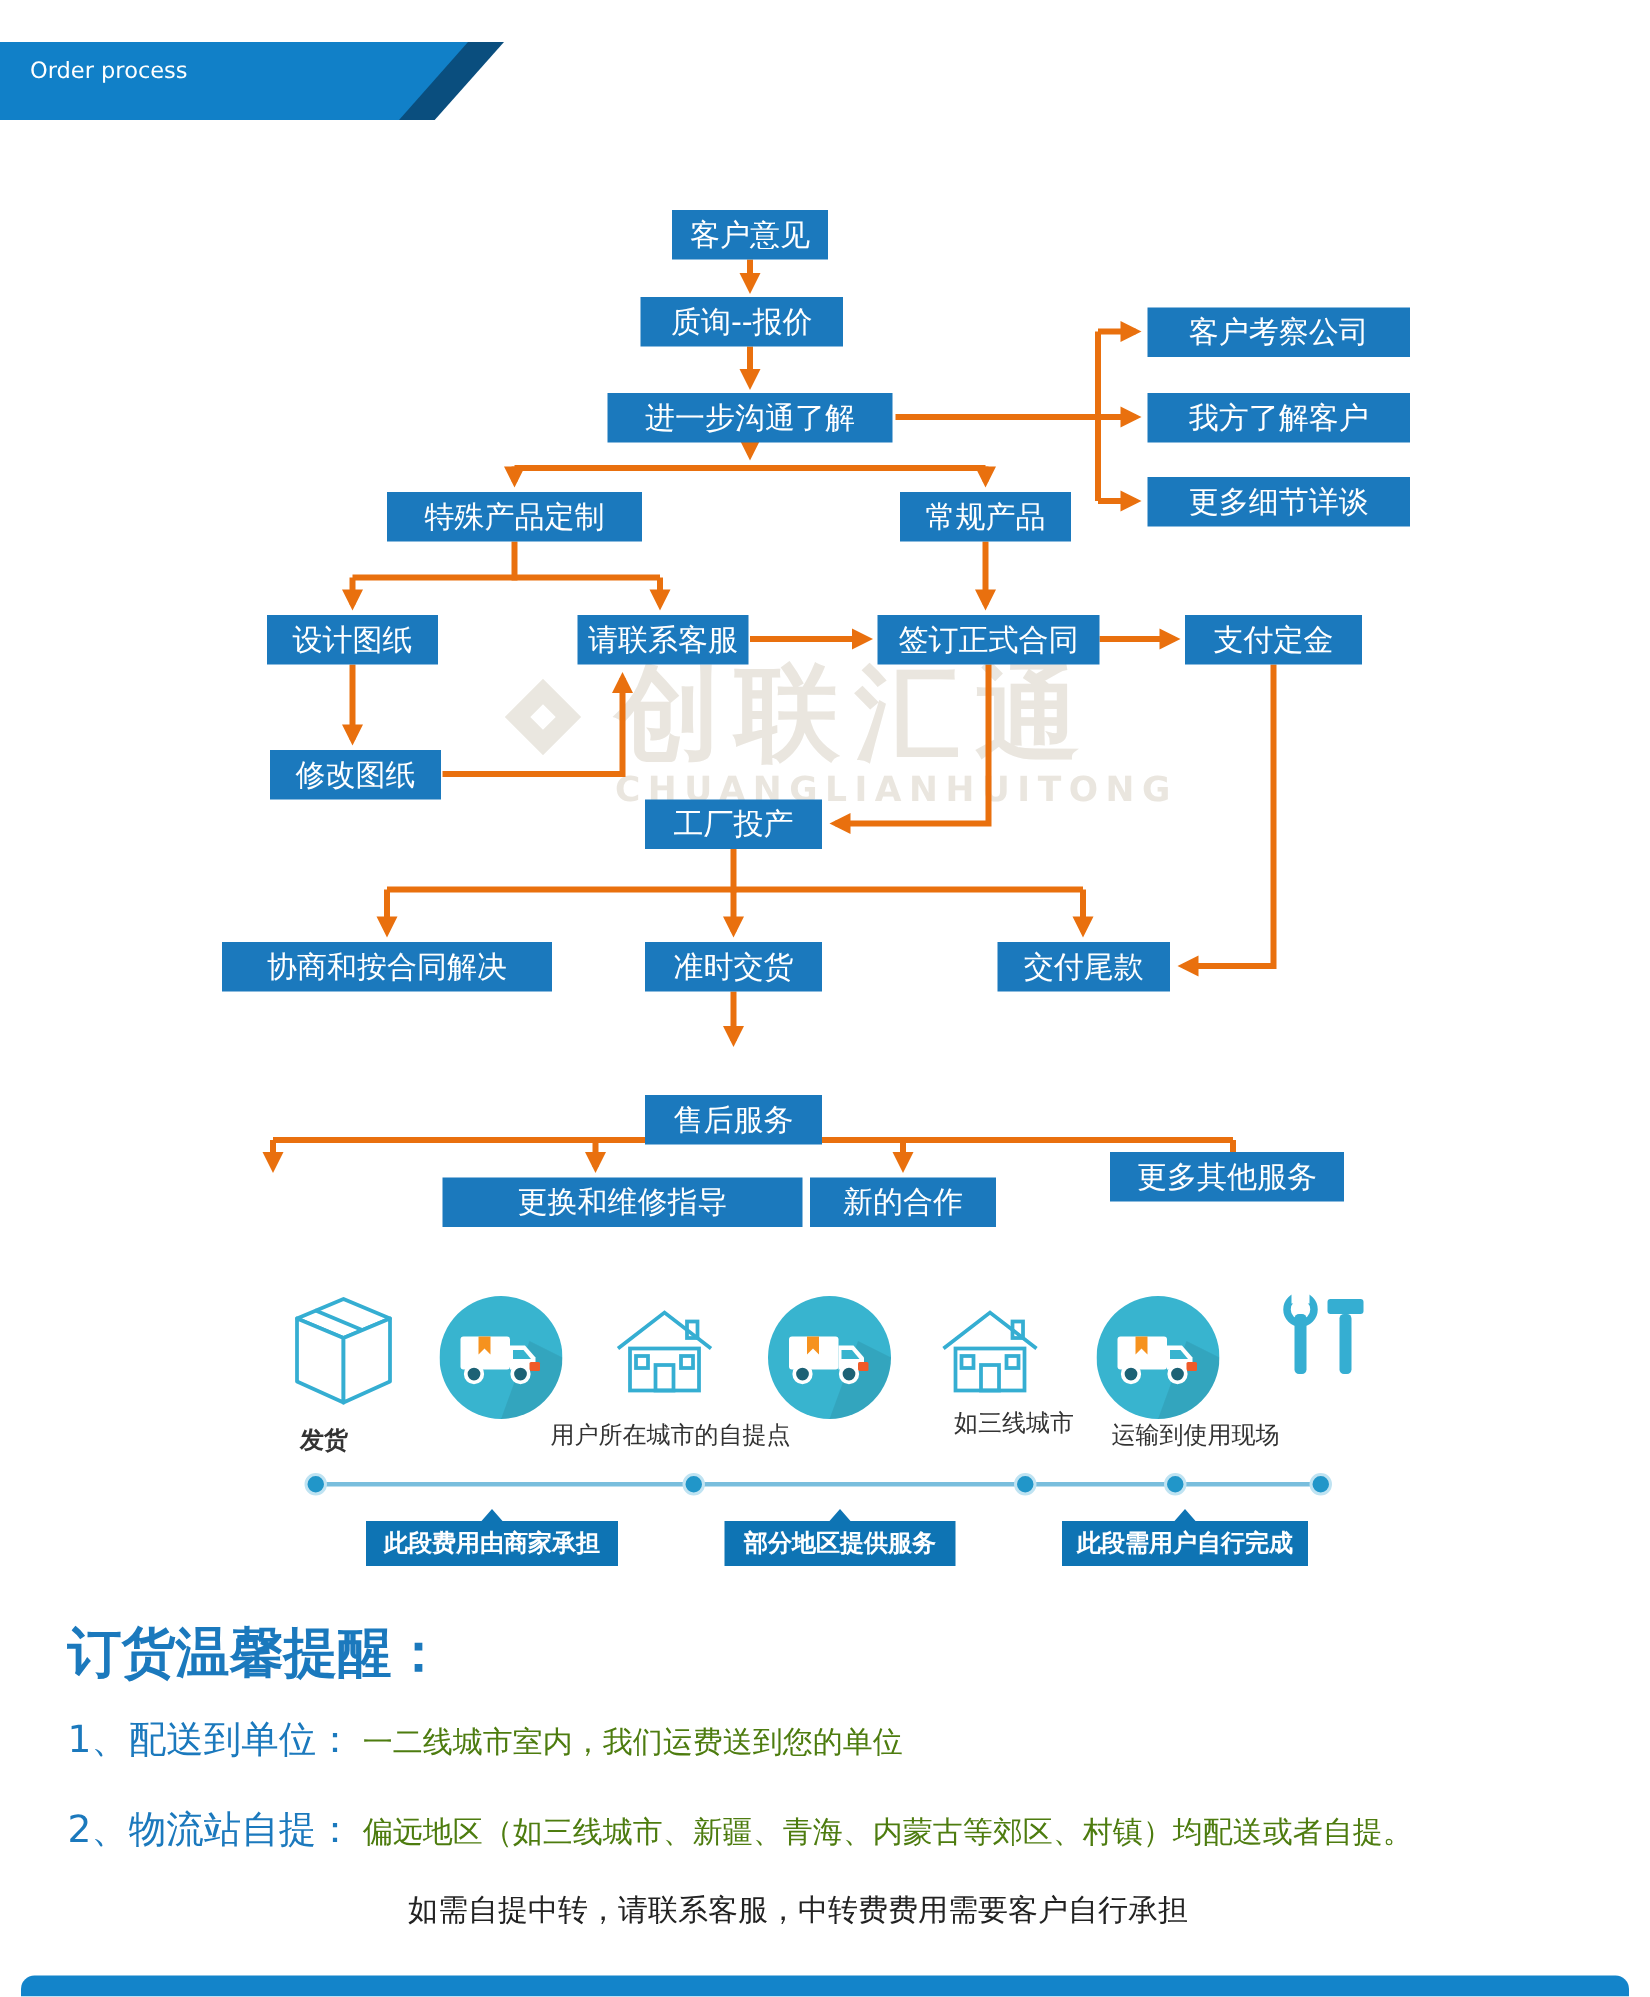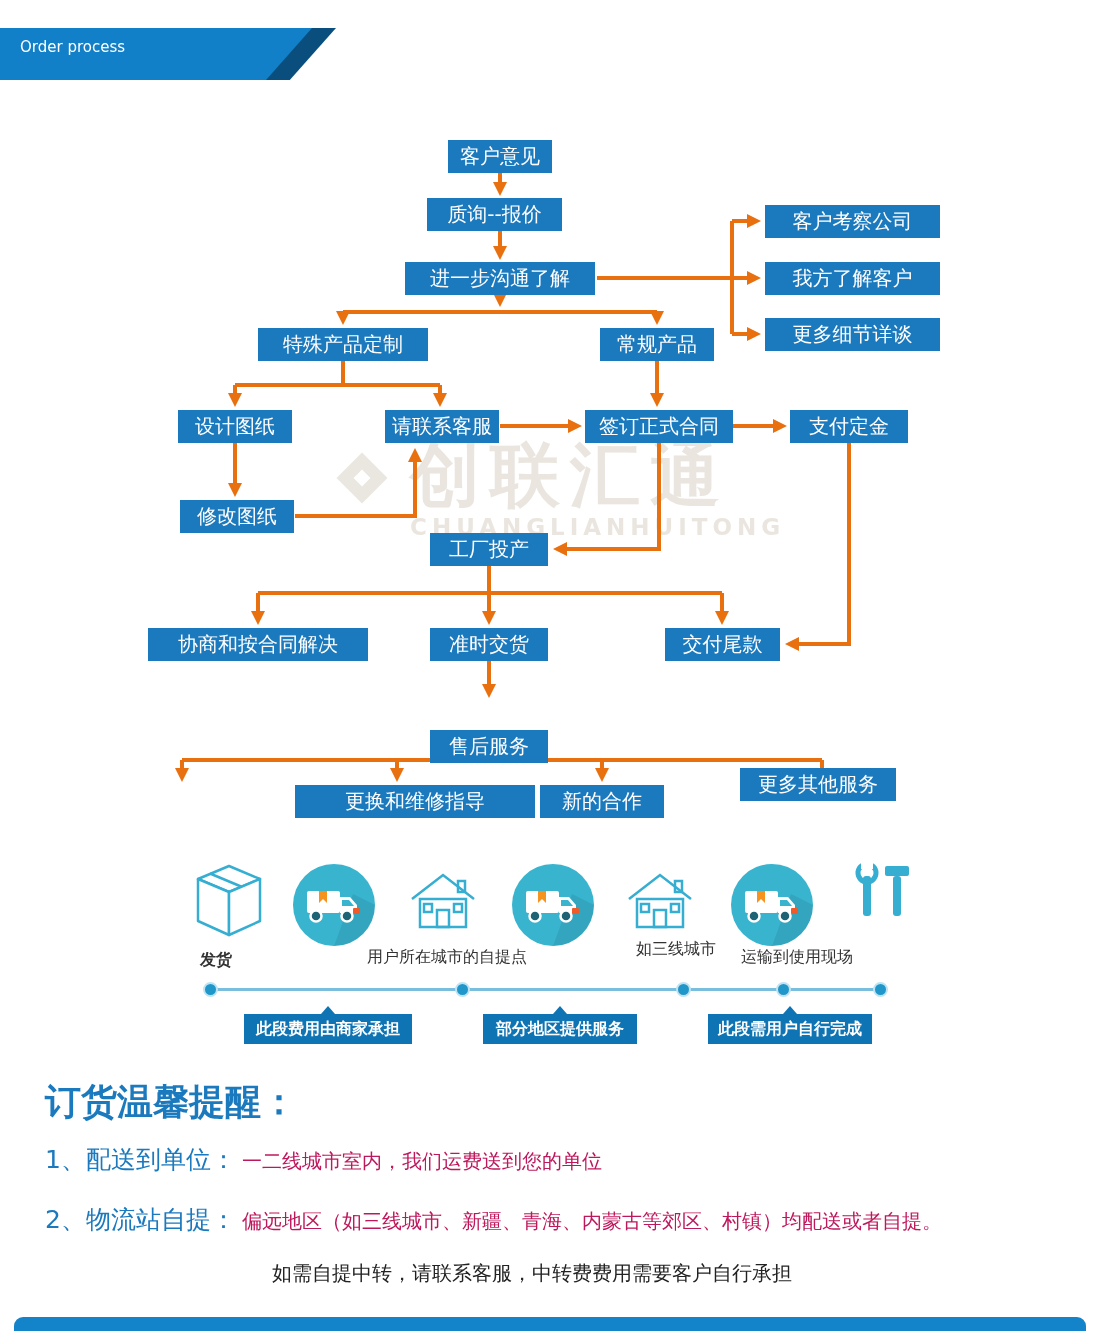--- a/index.html
+++ b/index.html
@@ -38,21 +38,21 @@
     color:#fff; font-size:16px; font-weight:bold; text-align:center; z-index:3; }
   .ribbon::before { content:""; position:absolute; top:-8px; left:50%; margin-left:-7px;
     border-left:7px solid transparent; border-right:7px solid transparent;
     border-bottom:8px solid #0e74b4; }
 
   
   .rem-title { position:absolute; left:45px; top:1078px; font-size:36px; font-weight:bold;
     color:#1b79bd; z-index:3; }
   .rem-item { position:absolute; left:45px; display:flex; align-items:baseline; z-index:3; white-space:nowrap; }
   .rem-label { color:#1b79bd; font-size:25px; font-weight:500; margin-right:6px; }
-  .rem-text { color:#be185d; font-size:20px; }
+  .rem-text { color:#4d7c0f; font-size:20px; }
   .rem-note { position:absolute; left:272px; top:1260px; color:#222; font-size:20px; z-index:3; white-space:nowrap; }
 
   .bottom-bar { position:absolute; left:14px; top:1317px; width:1072px; height:16px;
     background:#1384ca; border-radius:9px 9px 0 0; z-index:3; }
 </style>
 </head>
 <body>
 
 <div class="page">
 

